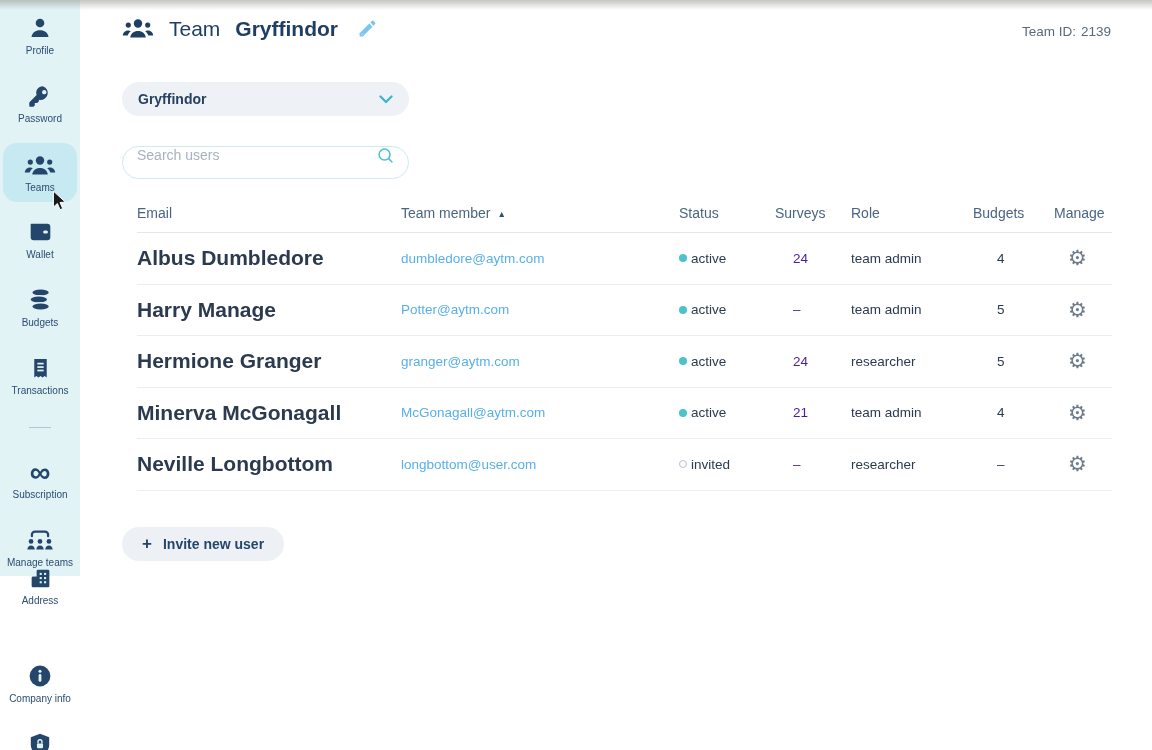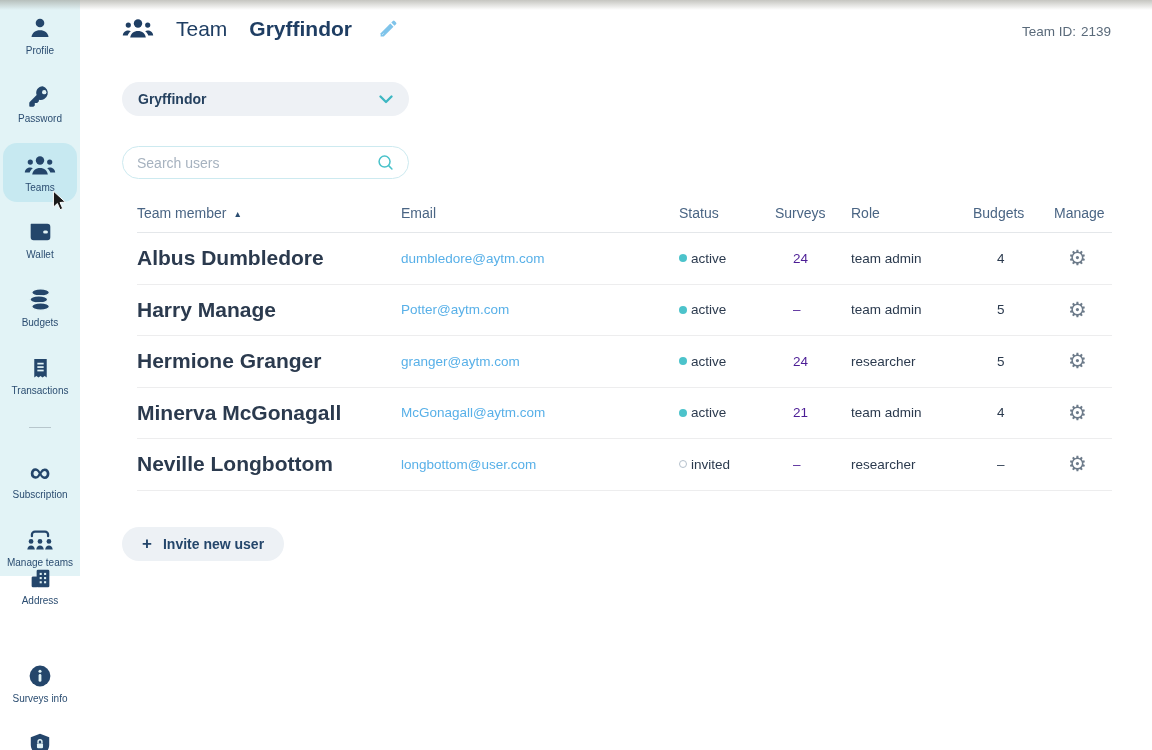--- a/index.html
+++ b/index.html
@@ -21,37 +21,37 @@
   .side-item {
     position:absolute; left:3px; width:74px; text-align:center; cursor:pointer;
     color:#24466b;
   }
   .side-item .icn { height:28px; display:flex; align-items:center; justify-content:center; }
   .side-item .lbl { margin-top:3px; font-size:10px; color:#2b4d71; }
   .side-item.active { background:#c7e9f1; border-radius:14px; padding:8px 12px 9px; }
   .side-divider { position:absolute; left:29px; top:427px; width:22px; border-top:1px solid #b7c6cc; }
   .infinity-glyph { font-size:29px; font-weight:bold; line-height:26px; color:#24466b; }
   
-  .page-title { position:absolute; left:122px; top:16px; display:flex; align-items:center; gap:22px; }
+  .page-title { position:absolute; left:122px; top:16px; display:flex; align-items:center; gap:15px; }
   .page-title .ttl { font-size:21px; color:#1f3e63; }
   .page-title .ttl-name { font-size:21px; color:#1f3e63; font-weight:bold; }
   .edit-pencil { margin-left:4px; cursor:pointer; display:flex; }
   .team-id { position:absolute; top:24px; right:41px; font-size:13.5px; color:#5a6a7a; display:flex; gap:5px; }
   
   .dropdown {
     position:absolute; left:122px; top:82px; width:287px; height:34px;
     background:#eef1f5; border-radius:17px; display:flex; align-items:center;
     padding:0 16px; cursor:pointer;
   }
   .dropdown .val { flex:1; font-size:14px; font-weight:bold; color:#25415f; }
   
   .search {
     position:absolute; left:122px; top:146px; width:287px; height:33px;
     background:#fff; border:1px solid #cdeaf0; border-radius:17px;
-    display:flex; align-items:center; padding:0 14px;
+    display:flex; align-items:flex-start; padding:0 14px;
   }
   .search input {
     flex:1; border:none; outline:none; font-size:14px; color:#2b3a4e; background:transparent;
     font-family:"Liberation Sans", sans-serif;
   }
   .search input::placeholder { color:#a6b2bf; }
   
   .table { position:absolute; left:122px; top:194px; width:990px; }
   .tgrid {
     display:grid; grid-template-columns:264px 278px 96px 76px 122px 81px 58px;
@@ -198,21 +198,21 @@
   </div>
 
   <div class="side-item" style="top:662px">
     <span class="icn">
       <svg width="26" height="26" viewBox="0 0 24 24" fill="#24466b">
           <circle cx="12" cy="12" r="9.6"></circle>
           <circle cx="12" cy="7.6" r="1.4" fill="#e2f3f6"></circle>
           <rect x="10.7" y="10.2" width="2.6" height="7.2" rx="1.3" fill="#e2f3f6"></rect>
         </svg>
     </span>
-    <div class="lbl">Surveys info</div>
+    <div class="lbl">Company info</div>
   </div>
 
   <div class="side-item" style="top:731px">
     <span class="icn">
       <svg width="26" height="26" viewBox="0 0 24 24" fill="#24466b">
           <path d="M12 1.5l8.5 3.3v6.7c0 5.3-3.6 9-8.5 10.8-4.9-1.8-8.5-5.5-8.5-10.8V4.8z"></path>
           <rect x="9.2" y="10.5" width="5.6" height="4.6" rx="1" fill="#e2f3f6"></rect>
           <path d="M10.2 10.5V9a1.8 1.8 0 0 1 3.6 0v1.5" fill="none" stroke="#e2f3f6" stroke-width="1.3"></path>
         </svg>
     </span>
@@ -266,24 +266,24 @@
     <svg width="17" height="17" viewBox="0 0 18 18">
         <circle cx="8" cy="8" r="5.8" fill="none" stroke="#49c2ca" stroke-width="1.6"></circle>
         <path d="M12.6 12.6 L15.8 15.8" stroke="#49c2ca" stroke-width="1.6" stroke-linecap="round"></path>
       </svg>
   </span>
 </div>
 
 <div class="table">
 
   <div class="tgrid thead">
+    <div class="th">Email</div>
     <div class="th">
       <span>Team member</span><span class="sort">▲</span>
     </div>
-    <div class="th">Email</div>
     <div class="th">Status</div>
     <div class="th">Surveys</div>
     <div class="th">Role</div>
     <div class="th">Budgets</div>
     <div class="th">Manage</div>
   </div>
 
   <div class="tgrid row">
     <div class="name">Albus Dumbledore</div>
     <div class="email">dumbledore@aytm.com</div>

